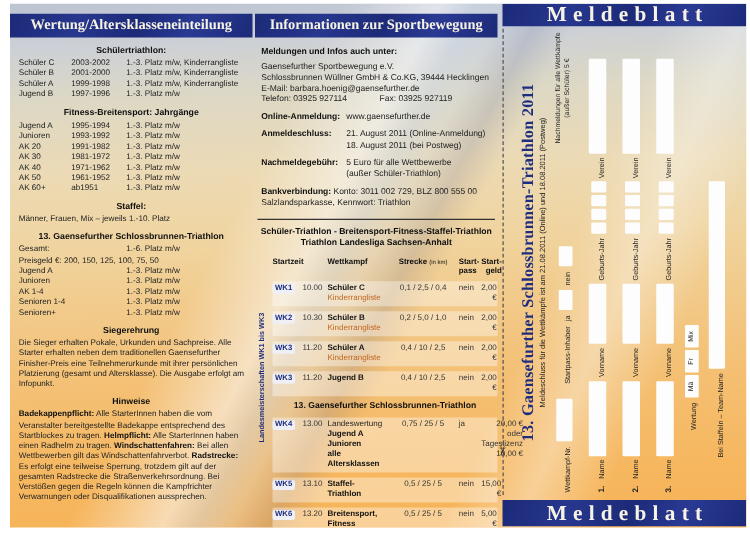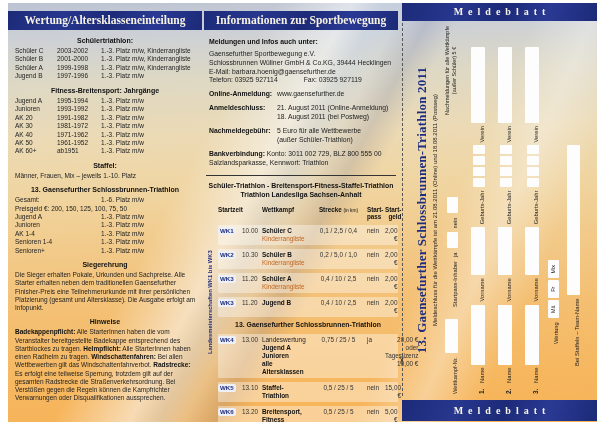--- a/index.html
+++ b/index.html
@@ -14,21 +14,21 @@
   .sw3{left:430px;top:-60px;width:110px;height:600px;transform:rotate(24deg);
     background:linear-gradient(90deg,rgba(255,255,255,0),rgba(250,250,248,.38) 50%,rgba(255,255,255,0));}
   .panel{position:absolute;top:0;bottom:0;z-index:1;}
   .panel-left{left:0;width:194px;}
   .panel-mid{left:196px;width:194px;}
   .panel-right{left:394px;width:195px;}
   .band{position:absolute;left:0;right:0;height:19px;color:#f7f3e4;
     font-family:"Liberation Serif",serif;font-weight:bold;font-size:11.5px;line-height:19px;text-align:center;
     background:linear-gradient(110deg,#1c2a78 0%,#27378e 28%,#1c2a78 52%,#2a3a94 74%,#1c2a78 100%);}
   .band-h{top:8px;font-family:Liberation Serif, serif;}
-  .mb-band{font-size:10px;letter-spacing:5px;padding-left:5px;height:18px;line-height:18px;}
+  .mb-band{font-size:17px;letter-spacing:5px;padding-left:5px;height:18px;line-height:18px;}
   .mb-top{top:0;}
   .mb-bot{top:397px;height:21px;line-height:21px;}
   .pcontent{position:absolute;left:0;right:0;top:28px;bottom:0;}
   
   .lh{text-align:center;font-weight:bold;font-size:7px;color:#101010;margin:6px 0 3px;}
   .lrow{display:grid;grid-template-columns:42px 44px auto;padding-left:7px;font-size:6.5px;line-height:1.3;color:#222;white-space:nowrap;}
   .ltext{font-size:6.5px;line-height:1.27;color:#222;padding:0 5px 0 7px;}
   .lead{font-weight:bold;color:#101010;}
   
   .mrow{font-size:6.8px;line-height:1.3;color:#222;padding:0 3px 0 5px;}

